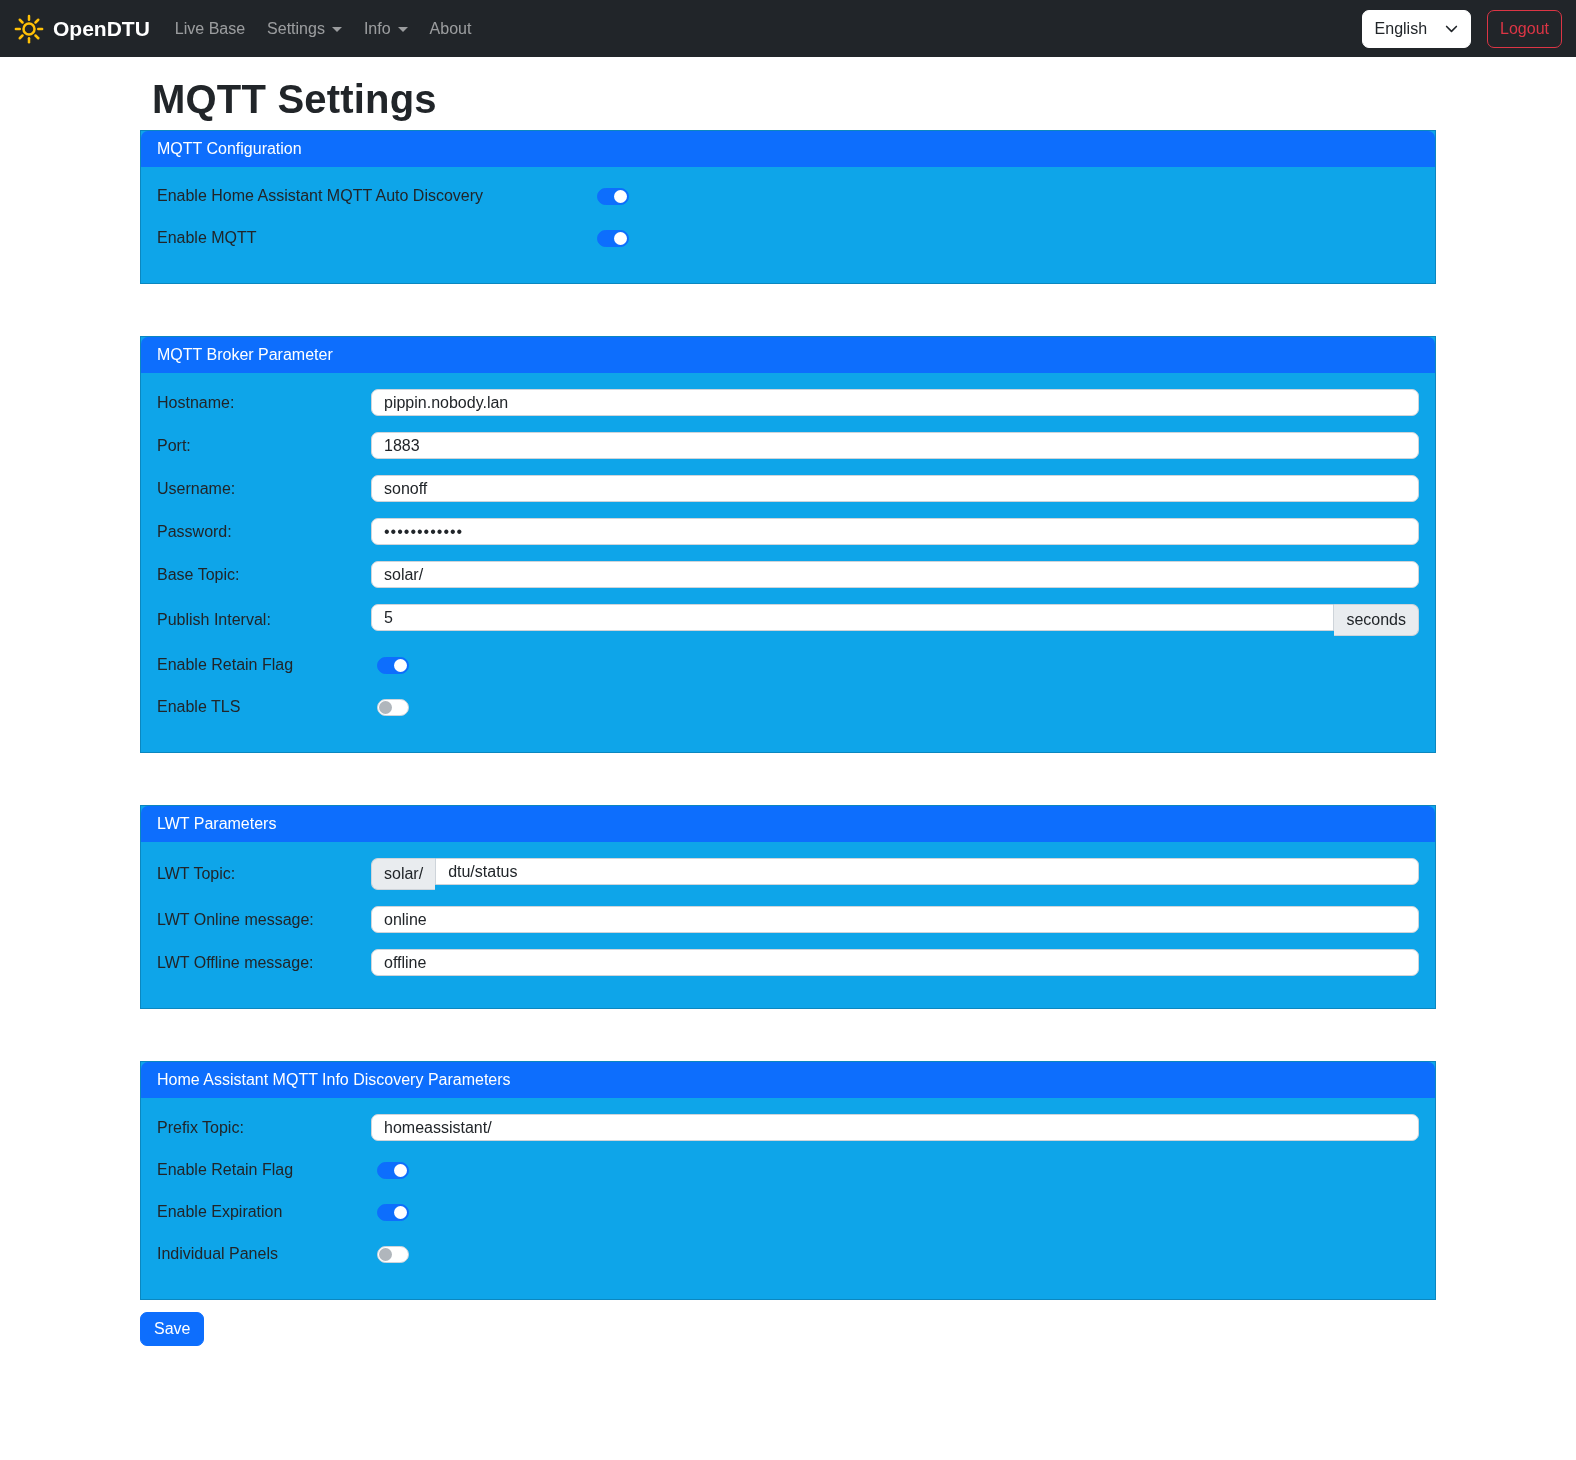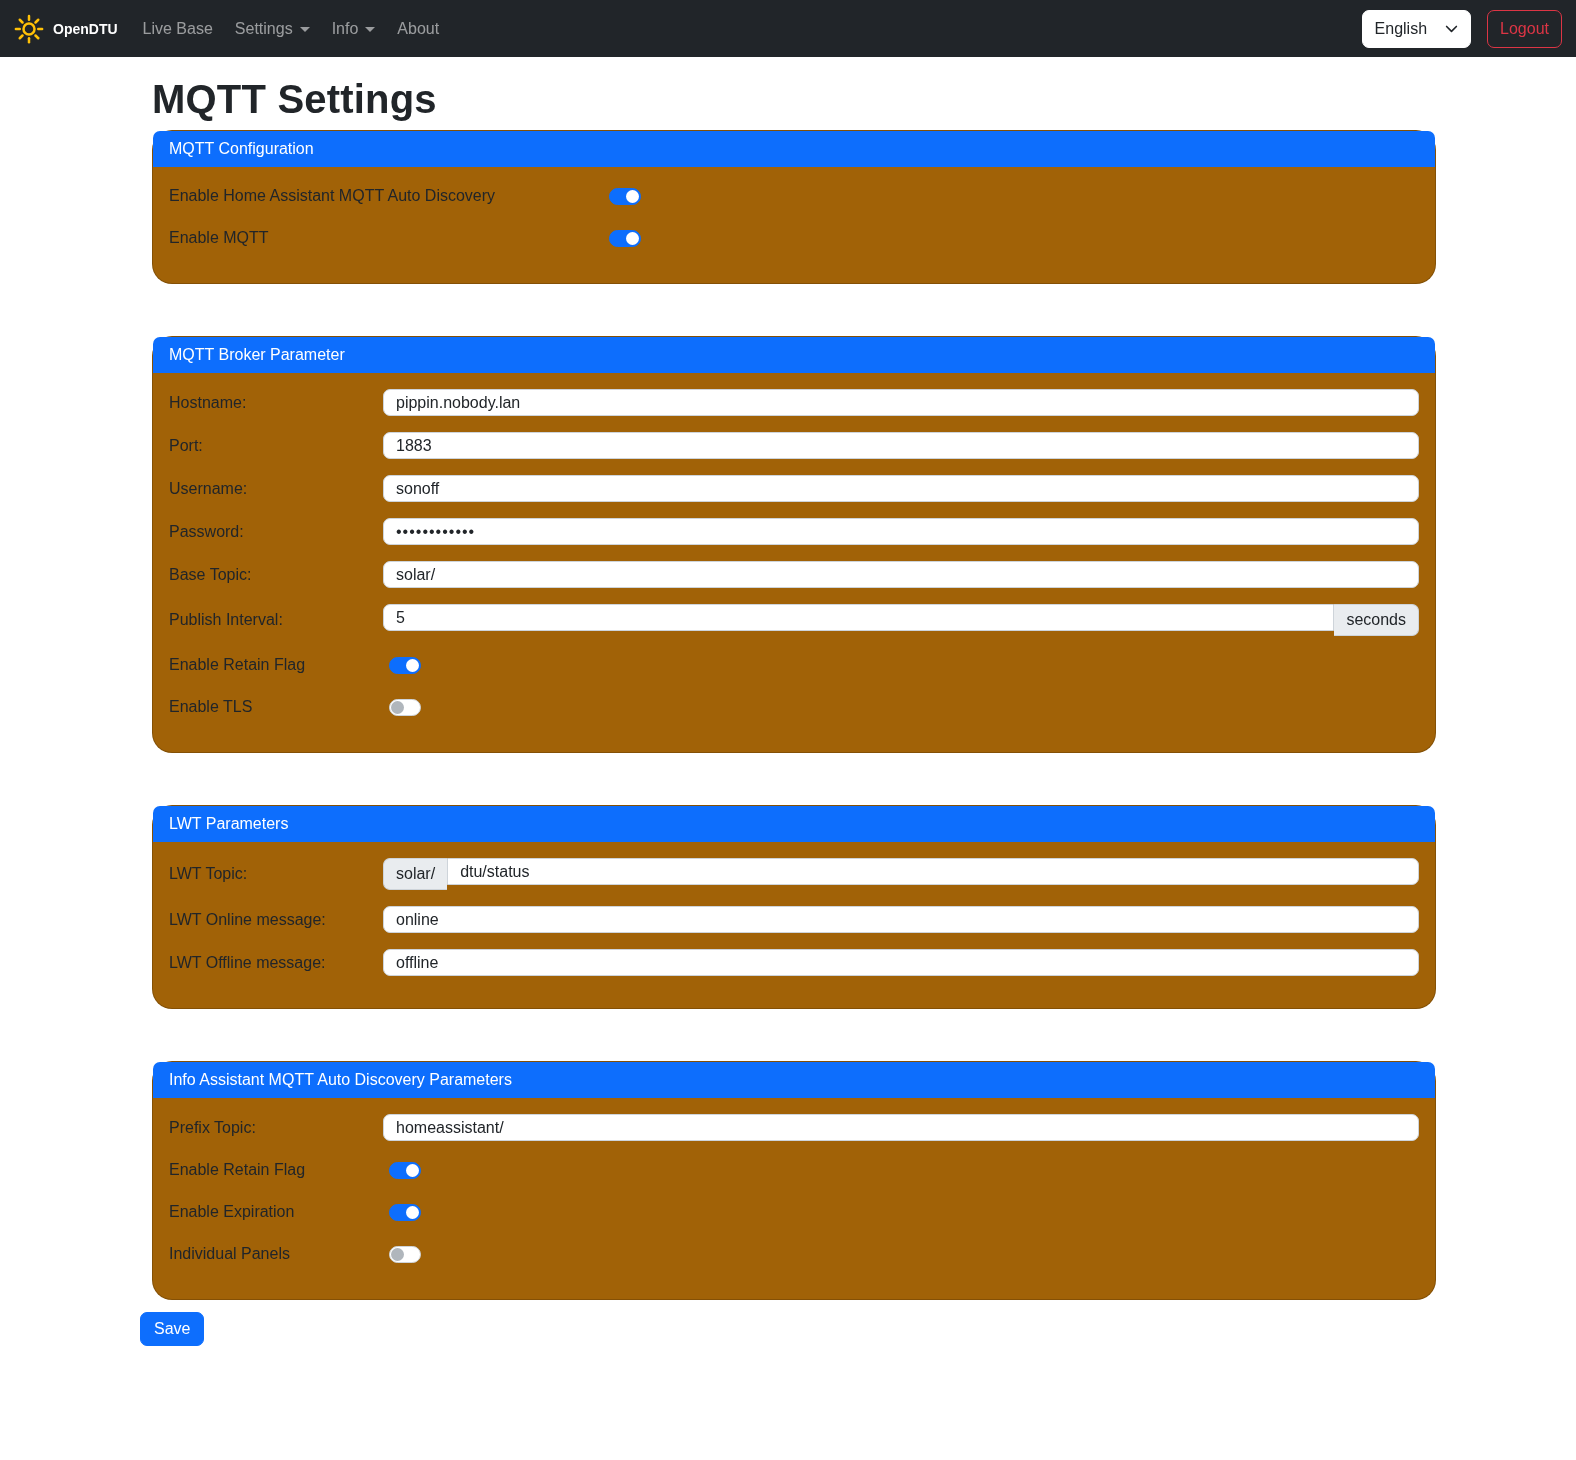--- a/index.html
+++ b/index.html
@@ -16,21 +16,21 @@
   body{
     font-family:"Liberation Sans","DejaVu Sans",sans-serif;
     font-size:16px;color:var(--text);background:#fff;
     width:1576px;min-height:1460px;
   }
   
   .navbar{
     background:var(--navbar-bg);height:57px;display:flex;align-items:center;
     padding:0 14px;
   }
-  .brand{display:flex;align-items:center;gap:9px;color:#fff;font-size:14px;
+  .brand{display:flex;align-items:center;gap:9px;color:#fff;font-size:21px;
     font-weight:600;cursor:pointer;white-space:nowrap;}
   .nav-links{display:flex;align-items:center;margin-left:14px;}
   .nav-link{
     color:rgba(255,255,255,.55);padding:8px 11px;cursor:pointer;
     display:flex;align-items:center;gap:7px;white-space:nowrap;
   }
   .caret{width:0;height:0;border-left:5px solid transparent;
     border-right:5px solid transparent;border-top:5px solid currentColor;margin-top:2px;}
   .nav-spacer{flex:1;}
   .lang-select{
@@ -40,23 +40,22 @@
   }
   .logout-btn{
     background:transparent;border:1px solid var(--danger);color:var(--danger);
     border-radius:7px;height:38px;padding:0 12px;font-size:16px;cursor:pointer;
     font-family:inherit;
   }
   
   .container{max-width:1320px;margin:0 auto;padding:0 12px;}
   h1.page-title{font-size:40px;font-weight:700;margin:20px 12px 8px;letter-spacing:.2px;}
   .card{
-    border:1px solid rgba(0,0,0,.18);border-radius:20px;margin-bottom:52px;
-    background:#a16207;
-    margin-left:12px;
+    border:1px solid rgba(0,0,0,.18);border-radius:0;margin-bottom:52px;
+    background:#0ea5e9;
   }
   .card-header{
     background:var(--primary);color:#fff;padding:9px 16px;
     border-radius:7px 7px 0 0;font-size:16px;
   }
   .card-body{padding:16px;}
   
   .form-row{display:flex;align-items:center;margin-bottom:16px;}
   .form-row:last-child{margin-bottom:16px;}
   .col-label{width:214px;flex-shrink:0;padding-right:16px;}
@@ -228,21 +227,21 @@
       </div>
       <div class="form-row">
         <div class="col-label">LWT Offline message:</div>
         <input class="form-control" type="text" value="offline" style="">
       </div>
     </div>
   </div>
 
   
   <div class="card" style="margin-bottom:8px;">
-    <div class="card-header">Info Assistant MQTT Auto Discovery Parameters</div>
+    <div class="card-header">Home Assistant MQTT Info Discovery Parameters</div>
     <div class="card-body">
       <div class="form-row">
         <div class="col-label">Prefix Topic:</div>
         <input class="form-control" type="text" value="homeassistant/" style="">
       </div>
       <div class="form-row toggle-row">
         <div class="col-label">Enable Retain Flag</div>
         <div class="switch on">
             <span class="knob"></span>
           </div>

